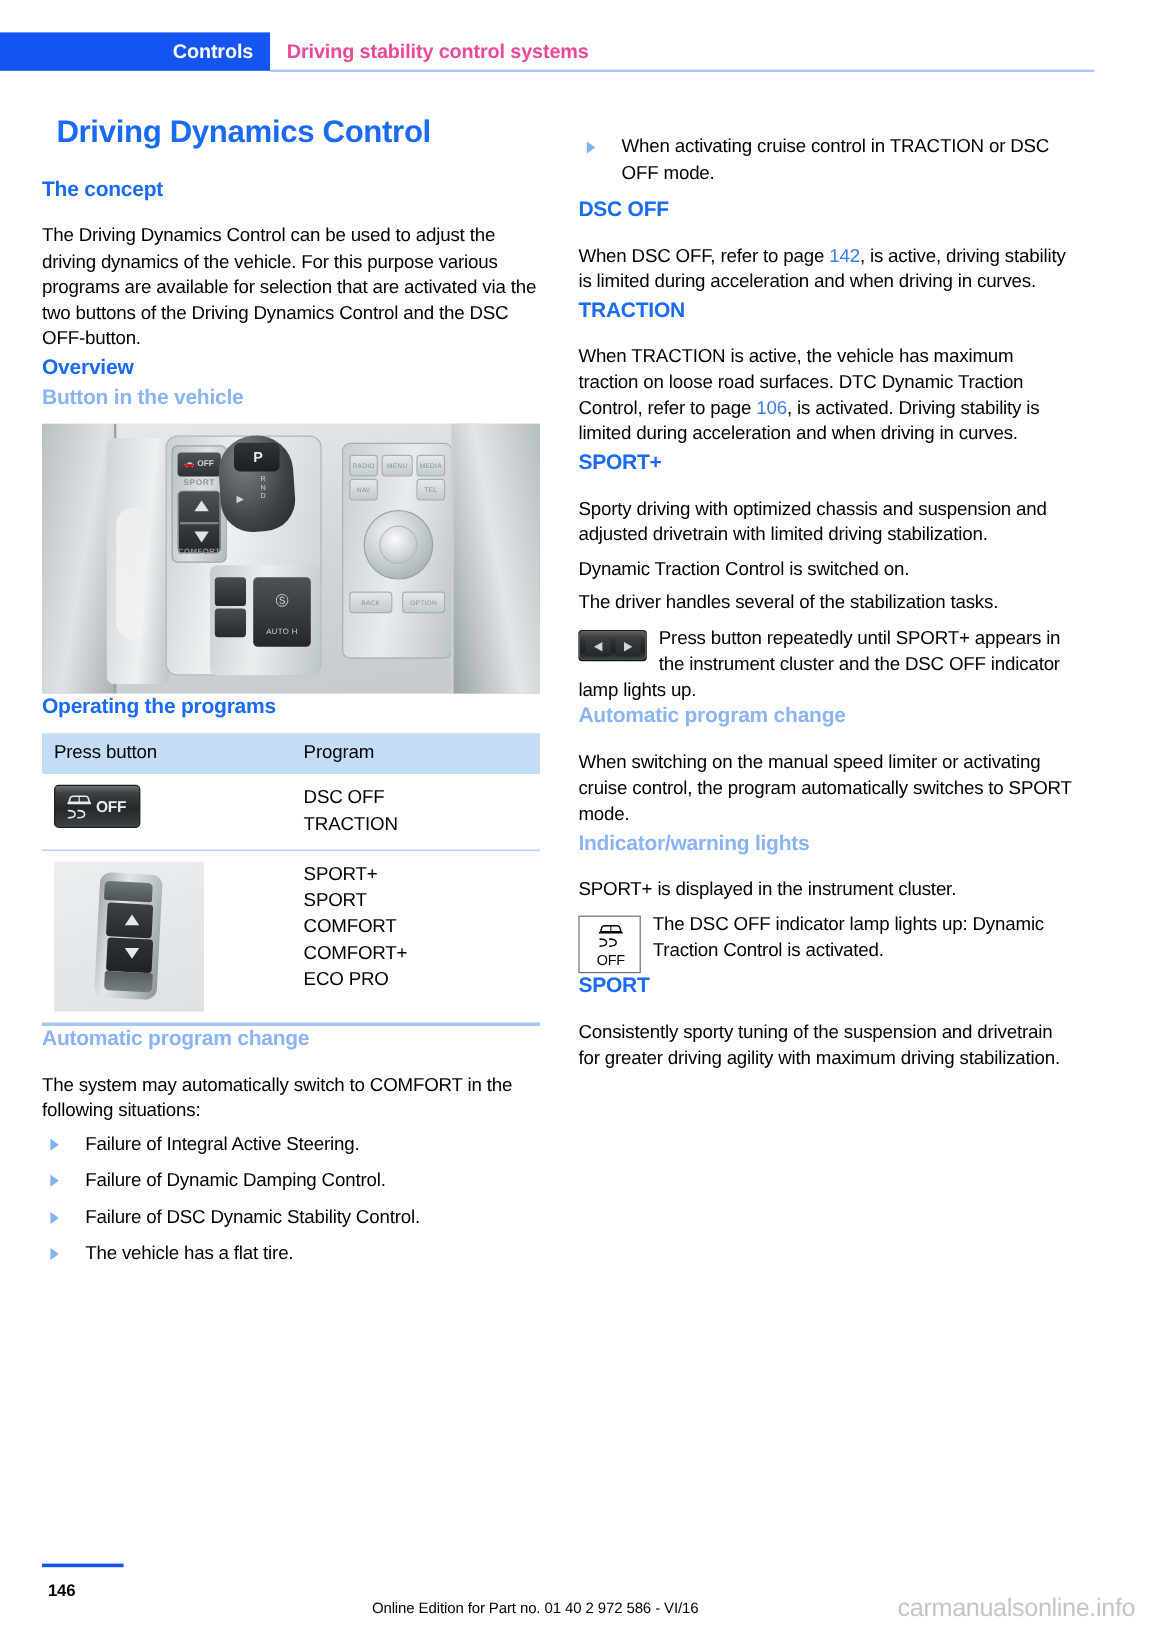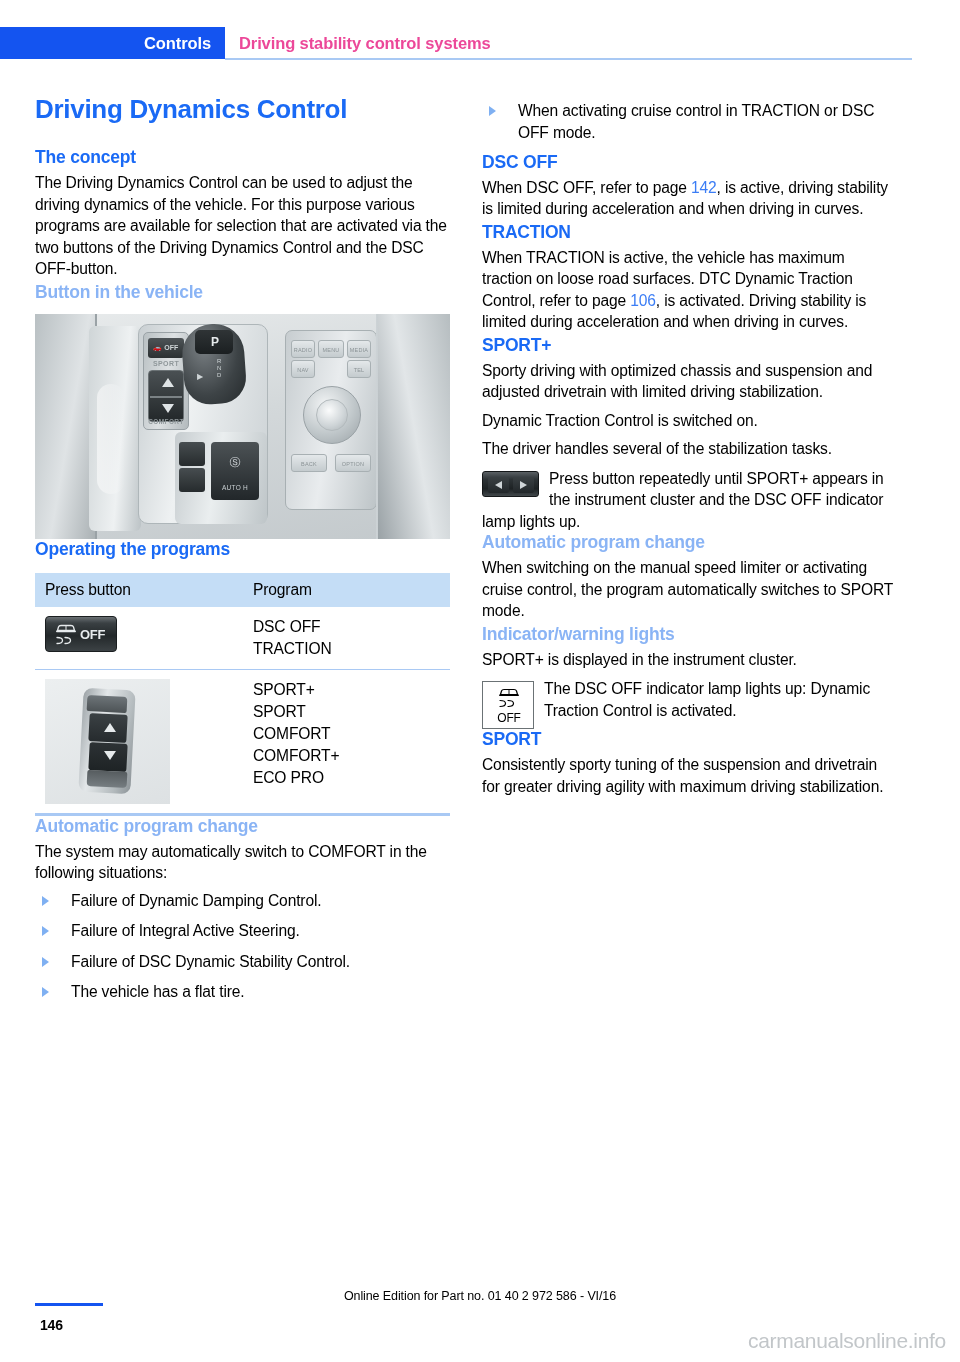--- a/index.html
+++ b/index.html
@@ -55,21 +55,21 @@
   .col {
     position: absolute;
     top: 96px;
     width: 415px;
   }
   .col-left  { left: 35px; }
   .col-right { left: 482px; }
 
   
   h1.title {
-    margin: 0 0 24px 0;
+    margin: 0 0 24px 12px;
     font-size: 26px;
     font-weight: bold;
     color: #1a6af5;
     letter-spacing: -0.3px;
     line-height: 1.05;
   }
   h2.h-blue {
     margin: 0 0 3px 0;
     font-size: 17.5px;
     font-weight: bold;
@@ -83,21 +83,21 @@
     font-weight: bold;
     color: #8ab4f5;
     letter-spacing: -0.2px;
     line-height: 1.25;
   }
   .sp-top-lg { margin-top: 28px; }
   .sp-top-md { margin-top: 24px; }
   .sp-top-sm { margin-top: 18px; }
 
   p.body {
-    margin: 3px 0 2px 0;
+    margin: 17px 0 2px 0;
     font-size: 15.6px;
     line-height: 1.38;
     letter-spacing: -0.15px;
   }
   p.body + p.body { margin-top: 7px; }
   .pageref { color: #3b7df5; }
 
   
   ul.bullets {
     list-style: none;
@@ -469,22 +469,22 @@
   }
   .page-num {
     position: absolute;
     left: 40px; top: 1317px;
     font-size: 14px;
     font-weight: bold;
     letter-spacing: -0.2px;
   }
   .edition {
     position: absolute;
-    left: 0; top: 1289px;
-    width: 960px;
+    left: 0; top: 1333px;
+    width: 892px;
     text-align: center;
     font-size: 12.5px;
     letter-spacing: -0.1px;
   }
   .watermark {
     position: absolute;
     right: 14px; top: 1329px;
     font-size: 21px;
     color: #c2c6c9;
     letter-spacing: -0.3px;
@@ -500,20 +500,21 @@
 </div>
 <div class="header-rule"></div>
 
 <div class="col col-left">
 
   <h1 class="title">Driving Dynamics Control</h1>
 
   <h2 class="h-blue">The concept</h2>
   <p class="body">The Driving Dynamics Control can be used to adjust the driving dynamics of the vehicle. For this purpose various programs are available for selection that are activated via the two buttons of the Driving Dynamics Control and the DSC OFF-button.</p>
 
+  <h2 class="h-blue sp-top-lg">Overview</h2>
 
   <h2 class="h-light sp-top-md">Button in the vehicle</h2>
 
   <div class="console-photo">
     <div class="cp cp-left-trim"></div>
     <div class="cp cp-left-panel"></div>
     <div class="cp cp-hl"></div>
     <div class="cp cp-center-bezel"></div>
 
     <div class="cp cp-btn-panel"></div>
@@ -606,40 +607,40 @@
       </tr>
     </tbody>
   </table>
 
   <h2 class="h-light sp-top-md">Automatic program change</h2>
   <p class="body">The system may automatically switch to COMFORT in the following situations:</p>
 
   <ul class="bullets">
     <li>
       <span class="tri"></span>
-      <span>Failure of Dynamic Damping Control.</span>
+      <span>Failure of Integral Active Steering.</span>
     </li>
     <li>
       <span class="tri"></span>
-      <span>Failure of Integral Active Steering.</span>
+      <span>Failure of Dynamic Damping Control.</span>
     </li>
     <li>
       <span class="tri"></span>
       <span>Failure of DSC Dynamic Stability Control.</span>
     </li>
     <li>
       <span class="tri"></span>
       <span>The vehicle has a flat tire.</span>
     </li>
   </ul>
 </div>
 
 <div class="col col-right">
 
-  <ul class="bullets" style="margin-top:4px">
+  <ul class="bullets" style="margin-top:16px">
     <li>
       <span class="tri"></span>
       <span>When activating cruise control in TRACTION or DSC OFF mode.</span>
     </li>
   </ul>
 
   <h2 class="h-blue sp-top-sm">DSC OFF</h2>
   <p class="body"><span>When DSC OFF, refer to page </span><span class="pageref">142</span><span>, is active, driving stability is limited during acceleration and when driving in curves.</span></p>
 
   <h2 class="h-blue sp-top-md">TRACTION</h2>

